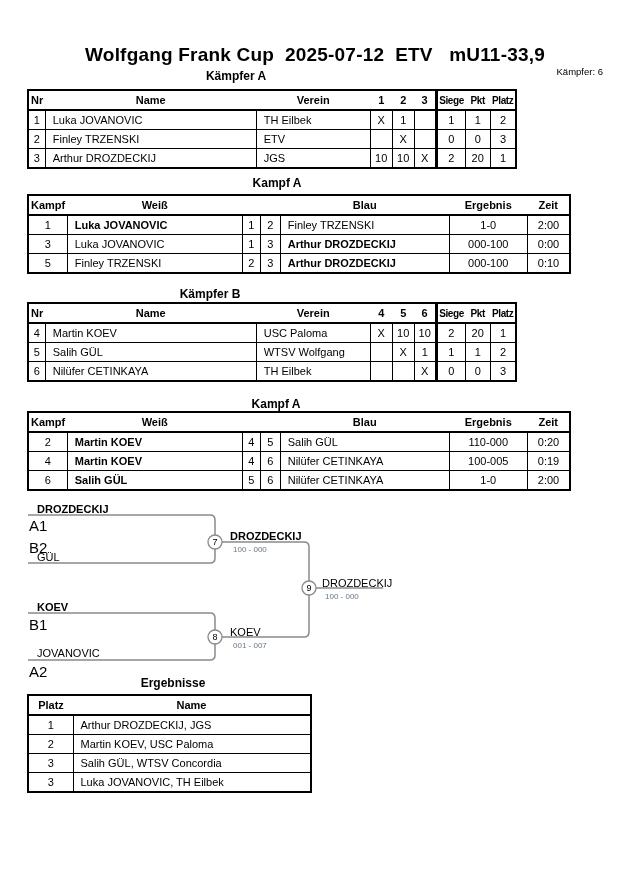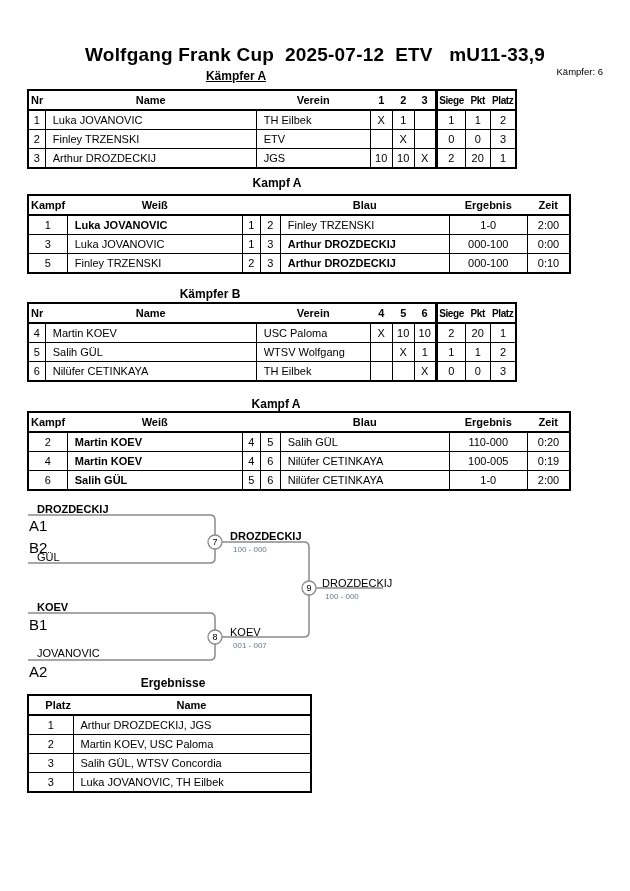--- a/index.html
+++ b/index.html
@@ -16,37 +16,37 @@
   .sec-title{font-size:12px;font-weight:bold;width:260px;text-align:center;}
 
   table{border-collapse:collapse;table-layout:fixed;position:absolute;background:#fff;}
   td{font-size:11px;height:18px;line-height:17px;padding:0 2px;overflow:visible;white-space:nowrap;}
   .tbl{border:2px solid #000;}
   .tbl tr.hdr td{border:0;border-bottom:2px solid #000;font-weight:bold;}
   .tbl tr.body td{border:1px solid #000;}
   .tbl td.thick{border-left:3px solid #000 !important;}
   .c{text-align:center;}
   .l{text-align:left;padding-left:7px;}
-  .hl{text-align:right;padding-left:2px;}
+  .hl{text-align:center;padding-left:2px;}
   .b{font-weight:bold;}
   .sq{font-size:10px;letter-spacing:-0.4px;padding:0;text-align:center;}
 
   .bname{font-size:11px;font-weight:bold;white-space:nowrap;}
   .bnamer{font-size:11px;white-space:nowrap;}
   .seed{font-size:15px;}
   .score{font-size:8px;color:#667788;white-space:nowrap;}
   svg{display:block;}
 </style>
 </head>
 <body>
 
 <div class="abs page-title" style="left:0;top:44px;">Wolfgang Frank Cup  2025-07-12  ETV   mU11-33,9</div>
 <div class="abs count-label">Kämpfer: 6</div>
 
-<div class="abs sec-title" style="left:106px;top:69px;text-decoration:underline;">Kämpfer A</div>
+<div class="abs sec-title" style="left:106px;top:69px;">Kämpfer A</div>
 
 <table class="tbl" style="left:27px;top:89px;">
   <colgroup>
       <col style="width:17px">
       <col style="width:211px">
       <col style="width:114px">
       <col style="width:22px">
       <col style="width:22px">
       <col style="width:22px">
       <col style="width:29px">

